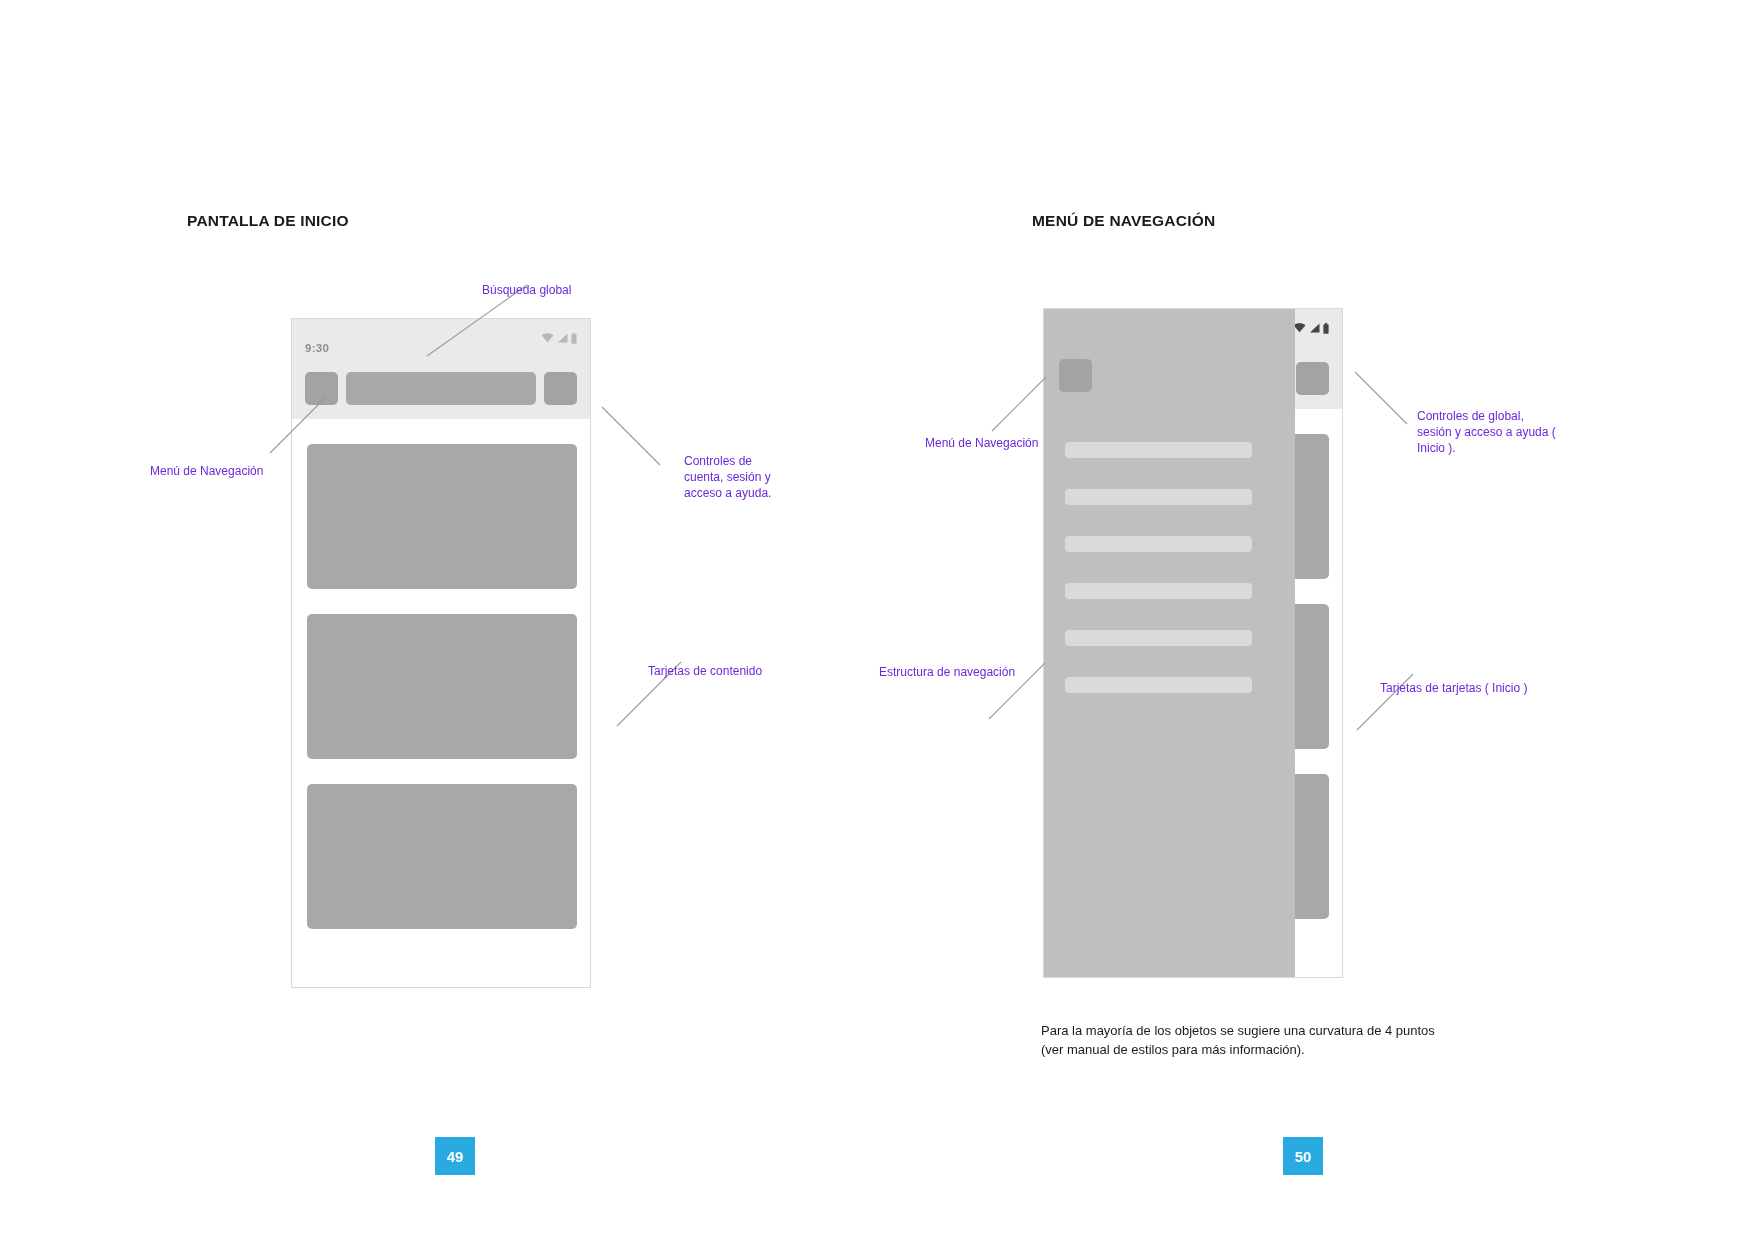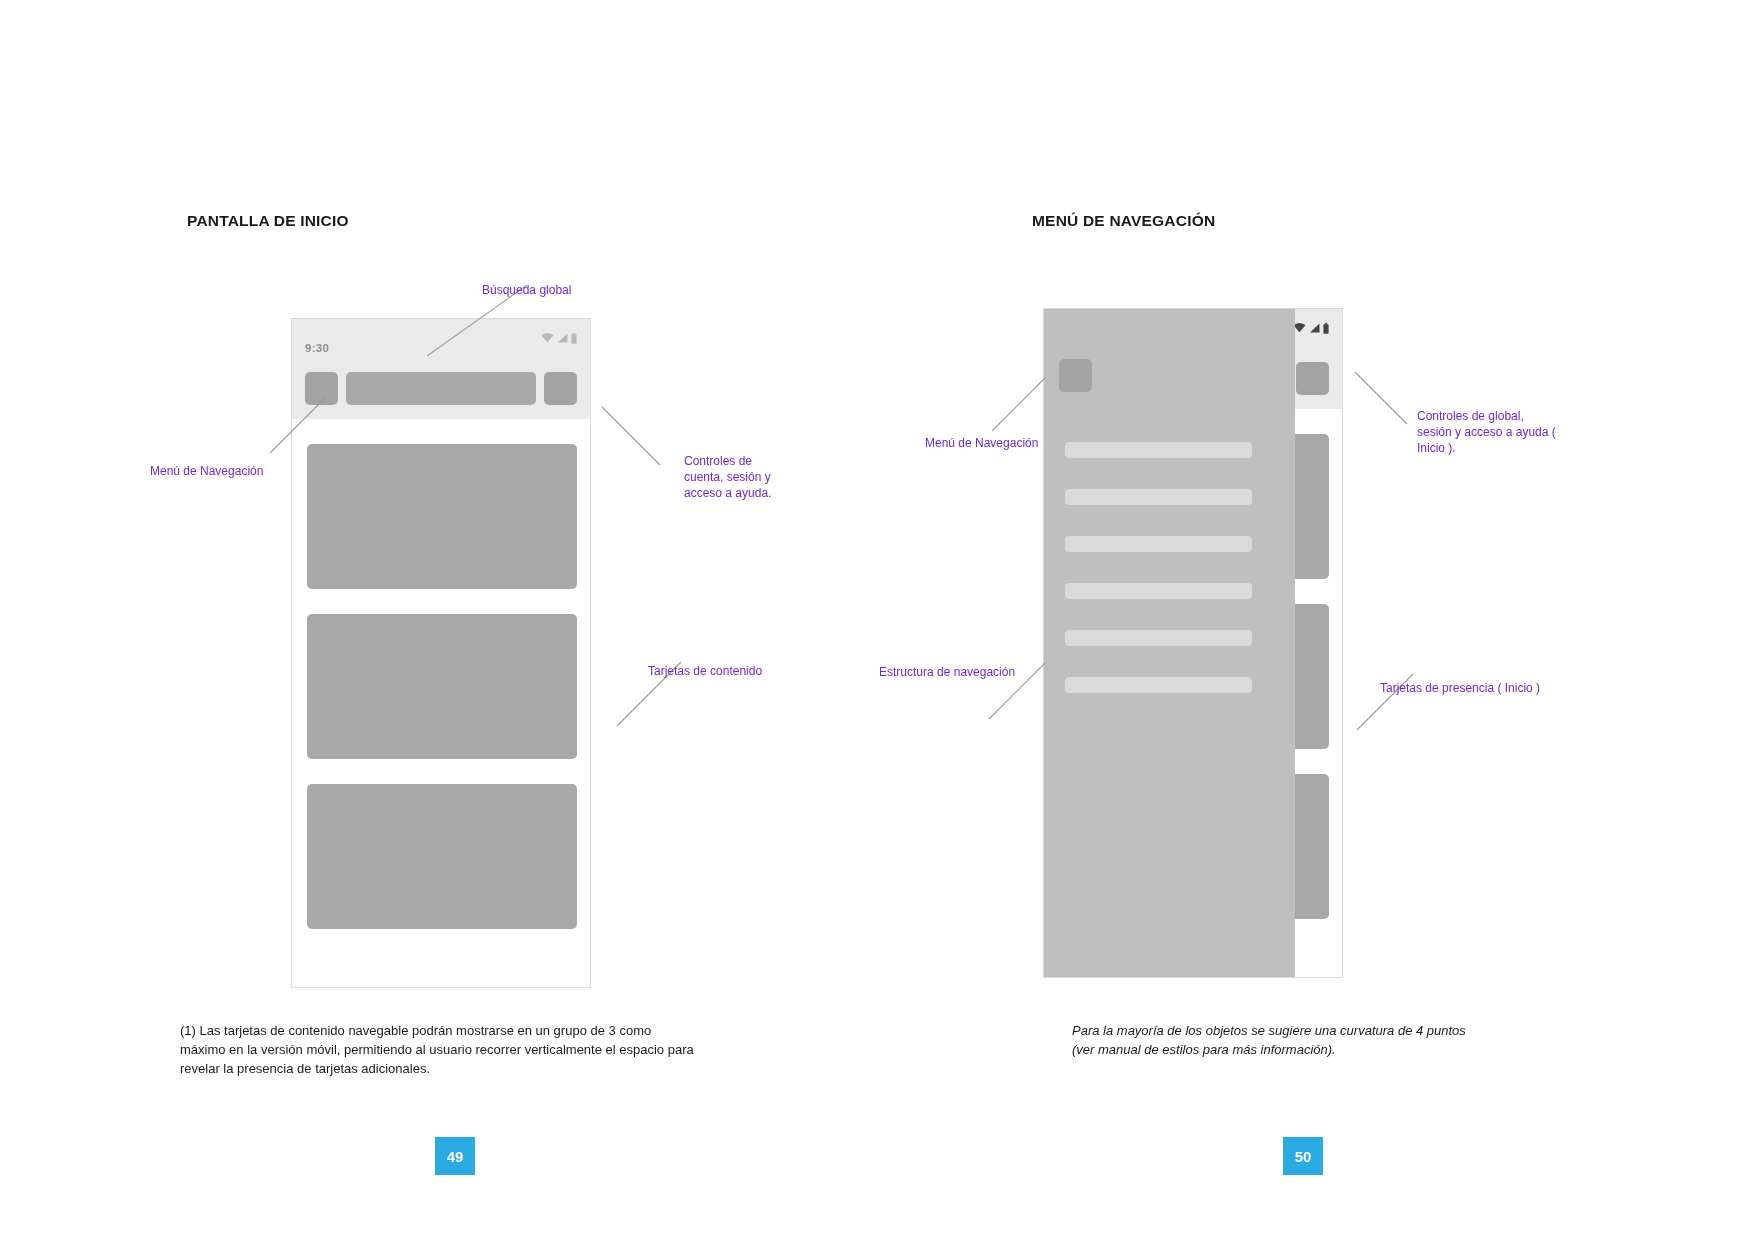--- a/index.html
+++ b/index.html
@@ -97,21 +97,21 @@
 
   
   .caption {
     position: absolute;
     font-size: 13px;
     color: #1a1a1a;
     line-height: 1.45;
     white-space: pre-line;
   }
   .cap-left  { left: 180px; top: 1022px; width: 520px; }
-  .cap-right { left: 195px; top: 1022px; width: 400px; font-style: italic; }
+  .cap-right { left: 164px; top: 1022px; width: 400px; }
 
   
   .page-badge {
     position: absolute;
     width: 40px; height: 38px;
     background: #29aae1;
     color: #ffffff;
     font-size: 15px;
     font-weight: bold;
     display: flex; align-items: center; justify-content: center;
@@ -180,21 +180,20 @@
     </svg>
     <div class="anno" style="left:684px; top:453px;">Controles de
 cuenta, sesión y
 acceso a ayuda.</div>
 
     <svg class="leader" style="left:615px; top:660px; width:68px; height:68px;">
       <line x1="66" y1="2" x2="2" y2="66"></line>
     </svg>
     <div class="anno" style="left:648px; top:647px;margin-top:16px;">Tarjetas de contenido</div>
 
-    <div class="caption cap-left">(1) Las tarjetas de contenido navegable podrán mostrarse en un grupo de 3 como máximo en la versión móvil, permitiendo al usuario recorrer verticalmente el espacio para revelar la presencia de tarjetas adicionales.</div>
 
     <div class="page-badge badge-left">49</div>
   </div>
 
   <div class="panel panel-right">
 
     <div class="panel-title">MENÚ DE NAVEGACIÓN</div>
 
     <div class="phone phone-right">
 
@@ -256,20 +255,20 @@
 Inicio ).</div>
 
     <svg class="leader" style="left:110px; top:661px; width:60px; height:60px;">
       <line x1="58" y1="2" x2="2" y2="58"></line>
     </svg>
     <div class="anno" style="left:-24px; top:664px;margin-left:26px;">Estructura de navegación</div>
 
     <svg class="leader" style="left:478px; top:672px; width:60px; height:60px;">
       <line x1="2" y1="58" x2="58" y2="2"></line>
     </svg>
-    <div class="anno" style="left:503px; top:680px;">Tarjetas de presencia ( Inicio )</div>
+    <div class="anno" style="left:503px; top:680px;">Tarjetas de tarjetas ( Inicio )</div>
 
     <div class="caption cap-right">Para la mayoría de los objetos se sugiere una curvatura de 4 puntos (ver manual de estilos para más información).</div>
 
     <div class="page-badge badge-right">50</div>
   </div>
 
 </div>
 
 </body></html>

